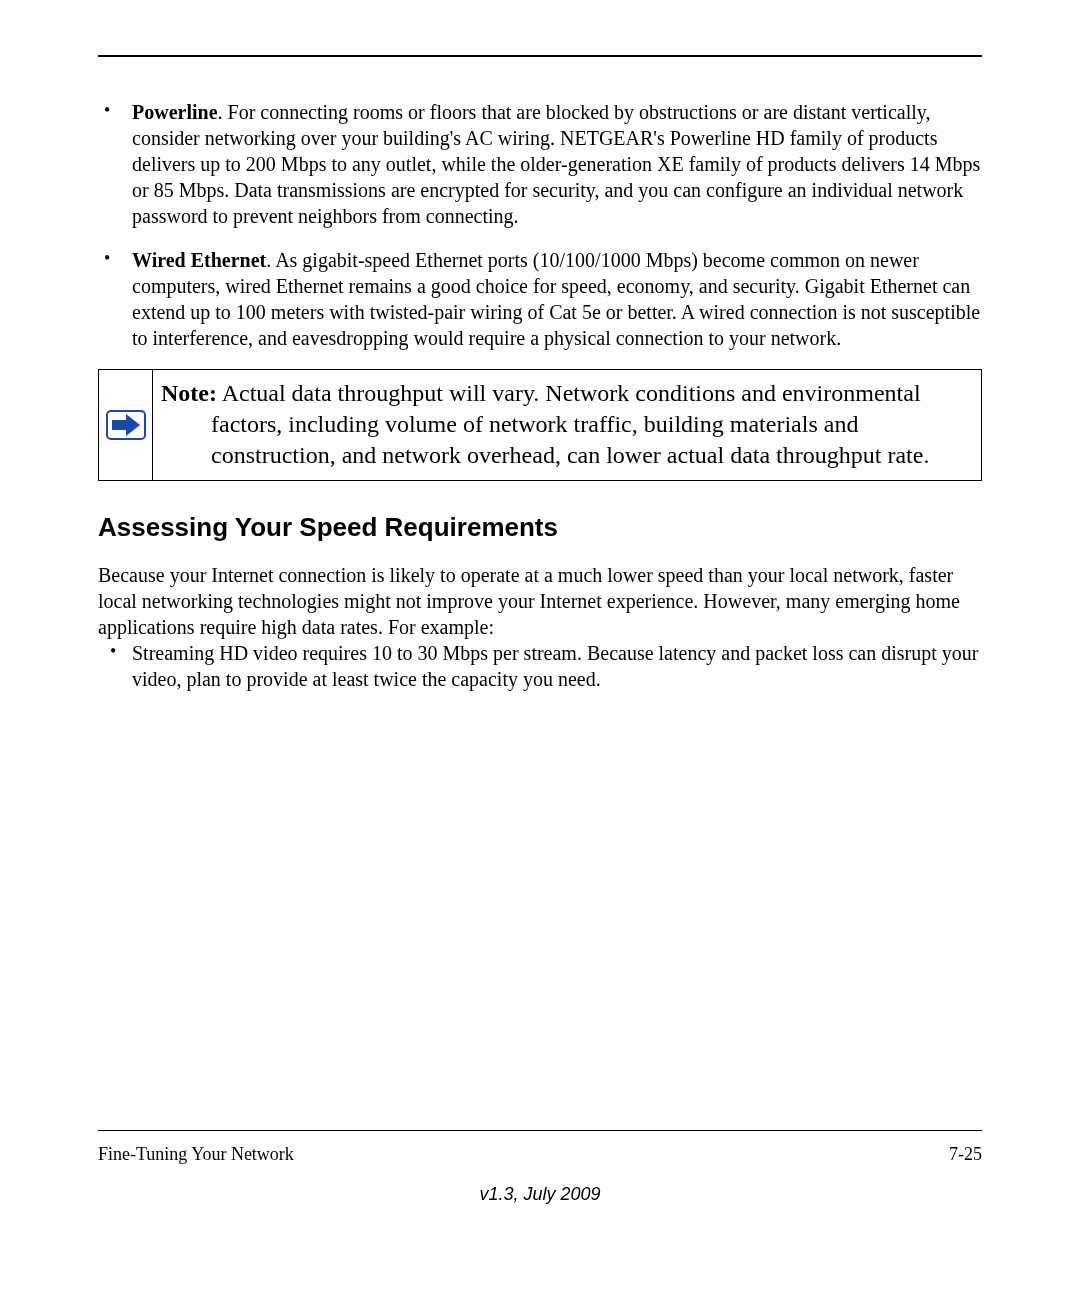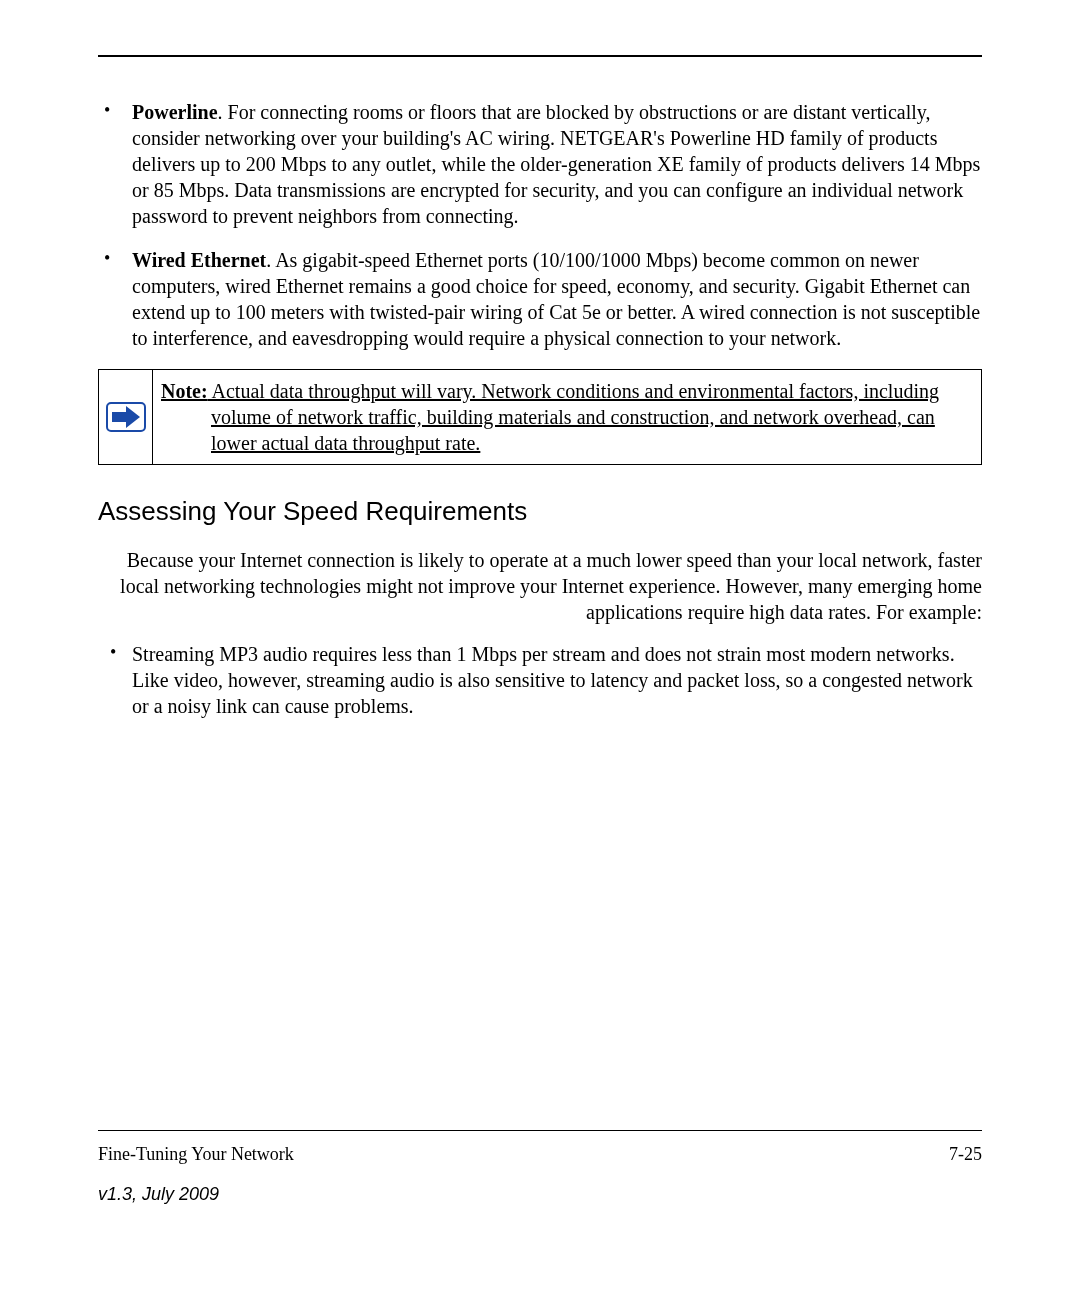--- a/index.html
+++ b/index.html
@@ -59,36 +59,33 @@
       width: 54px;
       border-right: 1px solid #000;
       display: flex;
       align-items: center;
       justify-content: center;
       padding: 20px 6px;
     }
     .note-text-cell {
       flex: 1;
       padding: 8px 10px 8px 8px;
-      font-size: 20px;
-      text-decoration: underline;
+      font-size: 24px;
     }
     .note-text-cell .hang {
       padding-left: 50px;
       text-indent: -50px;
     }
     .section-heading {
       font-family: Arial, Helvetica, sans-serif;
-      font-weight: normal;
+      font-weight: bold;
       font-size: 26px;
       margin: 20px 0 18px 0;
     }
     .body-para {
-      margin-bottom: 16px;
-      text-align: right;
     }
     ul.lower-bullets {
       list-style: none;
       padding-left: 0;
     }
     ul.lower-bullets > li {
       position: relative;
       padding-left: 34px;
       margin-bottom: 12px;
     }
@@ -110,21 +107,21 @@
       border-top: 1.5px solid #000;
       margin-bottom: 12px;
     }
     .foot-line {
       display: flex;
       justify-content: space-between;
       font-family: Liberation Serif, serif;
       font-size: 18px;
     }
     .foot-version {
-      text-align: left;
+      text-align: center;
       font-style: italic;
       font-family: Arial, Helvetica, sans-serif;
       font-size: 18px;
       margin-top: 16px;
     }
     svg.arrow-icon { display:block; }
   </style>
 </head>
 <body>
 
@@ -157,21 +154,21 @@
         <span class="bold-run">Note:</span><span> Actual data throughput will vary. Network conditions and environmental factors, including volume of network traffic, building materials and construction, and network overhead, can lower actual data throughput rate.</span>
       </div>
     </div>
   </div>
 
   <div class="section-heading">Assessing Your Speed Requirements</div>
 
   <div class="body-para">Because your Internet connection is likely to operate at a much lower speed than your local network, faster local networking technologies might not improve your Internet experience. However, many emerging home applications require high data rates. For example:</div>
 
   <ul class="lower-bullets">
-    <li>Streaming MP3 audio requires less than 1 Mbps per stream and does not strain most modern networks. Like video, however, streaming audio is also sensitive to latency and packet loss, so a congested network or a noisy link can cause problems.</li>
+    <li>Streaming HD video requires 10 to 30 Mbps per stream. Because latency and packet loss can disrupt your video, plan to provide at least twice the capacity you need.</li>
   </ul>
 
   <div class="footer">
     <hr class="foot-rule">
     <div class="foot-line">
       <span>Fine-Tuning Your Network</span>
       <span>7-25</span>
     </div>
     <div class="foot-version">v1.3, July 2009</div>
   </div>

